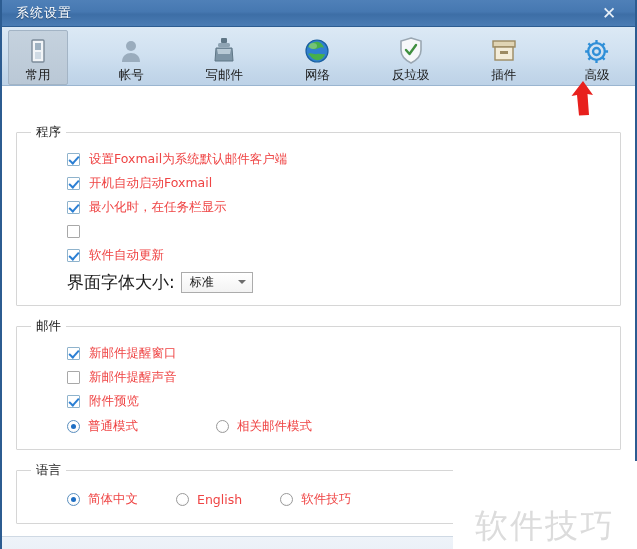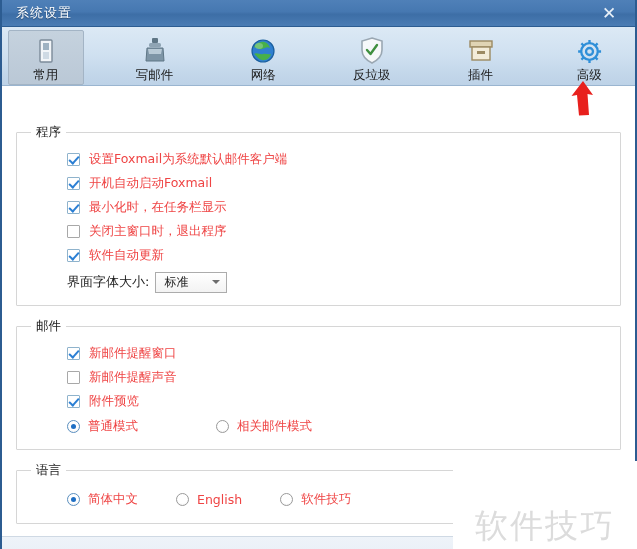--- a/index.html
+++ b/index.html
@@ -188,21 +188,21 @@
   .lang-gap { width: 38px; }
 
   
   .select-row {
     display: flex;
     align-items: center;
     height: 26px;
     padding-left: 42px;
     margin-top: 2px;
   }
-  .select-row .lbl { font-size: 13px; color: #1b1b1b; margin-right: 6px; }
+  .select-row .lbl { font-size: 17px; color: #1b1b1b; margin-right: 6px; }
   .combobox {
     width: 72px; height: 21px;
     box-sizing: border-box;
     border: 1px solid #acacac;
     background: linear-gradient(to bottom, #ffffff 0%, #f3f3f3 100%);
     display: flex;
     align-items: center;
     justify-content: space-between;
     padding: 0 6px 0 8px;
     font-size: 12px;
@@ -284,20 +284,29 @@
       <span class="icon">
         <svg width="24" height="26" viewBox="0 0 24 26">
           <rect x="6" y="2" width="12" height="22" rx="1" fill="#f2f5f8" stroke="#7c8b99" stroke-width="1.4"></rect>
           <rect x="9" y="5" width="6" height="7" fill="#9fb2c2"></rect>
           <rect x="9" y="14" width="6" height="7" fill="#cfdae4"></rect>
         </svg>
       </span>
       <span class="label">常用</span>
     </div>
 
+    <div class="tab">
+      <span class="icon">
+        <svg width="26" height="26" viewBox="0 0 26 26">
+          <circle cx="13" cy="8" r="5" fill="#9aacbd"></circle>
+          <path d="M4 24c0-6 4.2-9 9-9s9 3 9 9z" fill="#9aacbd"></path>
+        </svg>
+      </span>
+      <span class="label">帐号</span>
+    </div>
 
     <div class="tab">
       <span class="icon">
         <svg width="26" height="28" viewBox="0 0 26 28">
           <rect x="10" y="1" width="6" height="5" rx="1" fill="#5f7686"></rect>
           <rect x="7" y="6" width="12" height="4" rx="1.5" fill="#8fa4b4"></rect>
           <path d="M5 11h16l1 13H4z" fill="#7e95a6" stroke="#5f7686" stroke-width="1"></path>
           <path d="M6 12h14l-1 5H7z" fill="#b9cad6"></path>
         </svg>
       </span>
@@ -368,21 +377,20 @@
         <span class="opt-label">开机自动启动Foxmail</span>
       </div>
 
       <div class="row">
         <span class="cb checked"></span>
         <span class="opt-label">最小化时，在任务栏显示</span>
       </div>
 
       <div class="row">
         <span class="cb unchecked"></span>
-        <span class="opt-label">关闭主窗口时，退出程序</span>
       </div>
 
       <div class="row">
         <span class="cb checked"></span>
         <span class="opt-label">软件自动更新</span>
       </div>
 
       <div class="select-row">
         <span class="lbl">界面字体大小:</span>
         <div class="combobox">

